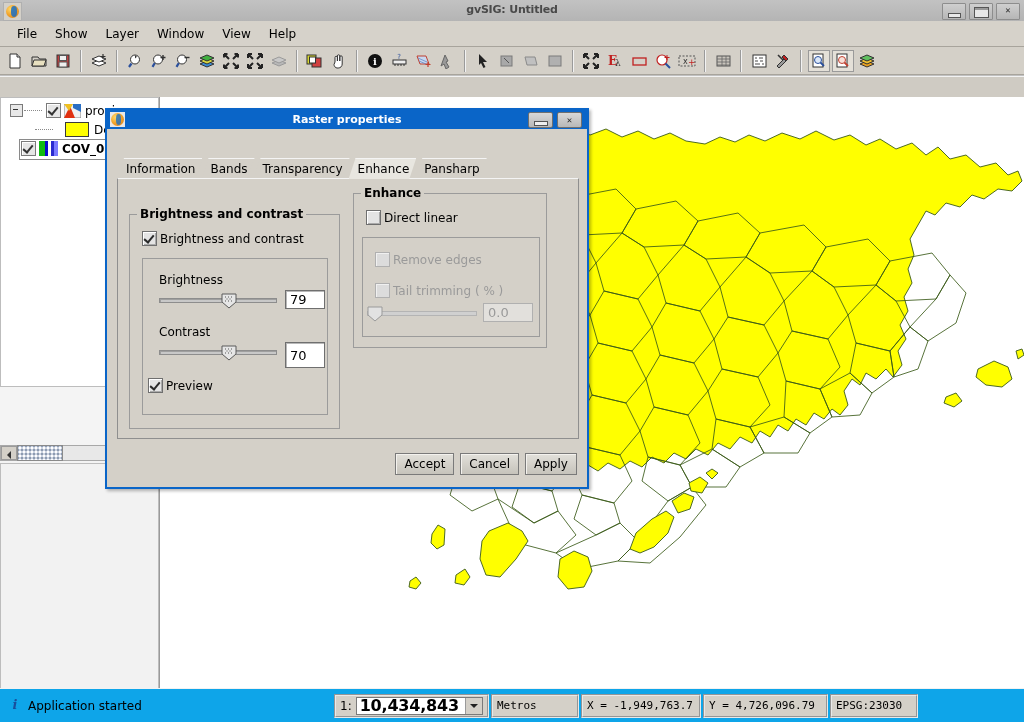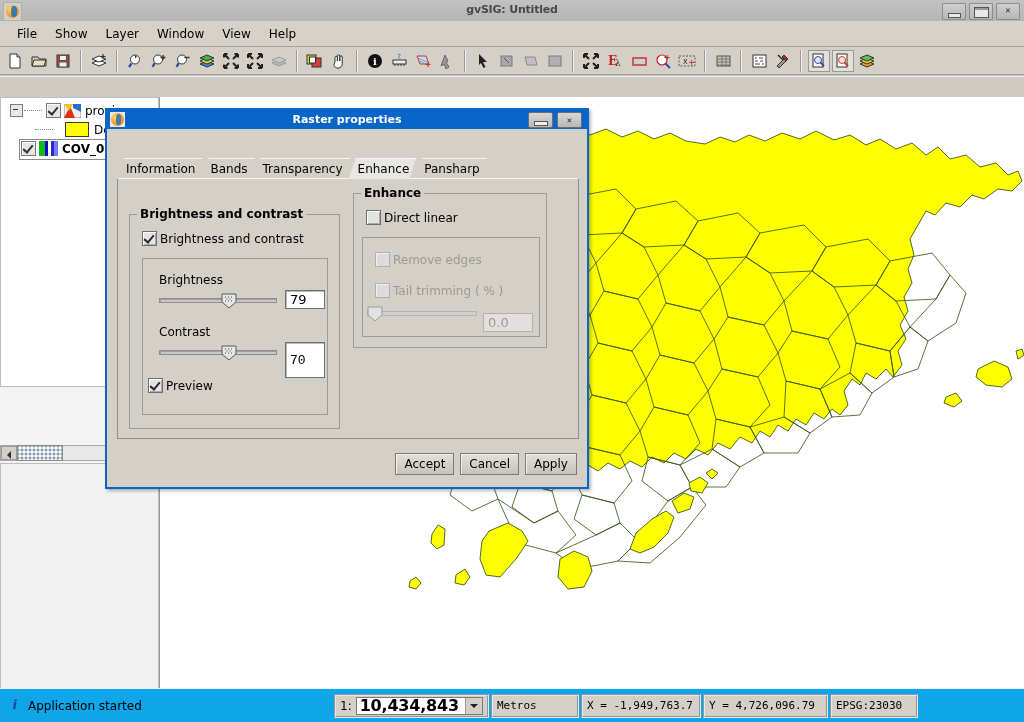--- a/index.html
+++ b/index.html
@@ -767,21 +767,21 @@
               <div class="fieldlabel" style="left:16px;top:66px;">Contrast</div>
               <div class="slider" style="left:16px;top:86px;width:118px;">
                 <div class="track"></div>
                 <div class="thumb" style="left:62px;">
                   <svg width="16" height="16">
                       <path d="M1 1h14v8l-7 6-7-6z" fill="#e6e6e6" stroke="#5a5a5a"></path>
                       <path d="M4 3.5h1v1h-1zM7 3.5h1v1h-1zM10 3.5h1v1h-1zM5.5 5.5h1v1h-1zM8.5 5.5h1v1h-1zM4 7.5h1v1h-1zM7 7.5h1v1h-1zM10 7.5h1v1h-1z" fill="#555"></path>
                     </svg>
                 </div>
               </div>
-              <div class="numbox" style="left:142px;top:83px;width:40px;height:36px;font-family:Liberation Mono, monospace;">
+              <div class="numbox" style="left:142px;top:83px;width:40px;height:26px;">
                 <span>70</span>
               </div>
 
               <div class="chk on" style="left:5px;top:119px;">
                 <div class="box"></div>
                 <span>Preview</span>
               </div>
             </div>
           </div>
 
@@ -803,21 +803,21 @@
                 <span>Tail trimming ( % )</span>
               </div>
               <div class="slider disabled" style="left:4px;top:68px;width:110px;">
                 <div class="track"></div>
                 <div class="thumb" style="left:0px;">
                   <svg width="16" height="16">
                       <path d="M1 1h14v8l-7 6-7-6z" fill="#e2e2e2" stroke="#9a9a9a"></path>
                     </svg>
                 </div>
               </div>
-              <div class="numbox disabled" style="left:120px;top:65px;width:50px;height:19px;margin-top:10px;">
+              <div class="numbox disabled" style="left:120px;top:65px;width:50px;height:19px;">
                 <span>0.0</span>
               </div>
             </div>
           </div>
 
         </div>
       </div>
 
       <div class="btnrow">
         <div class="dbtn">Accept</div>

